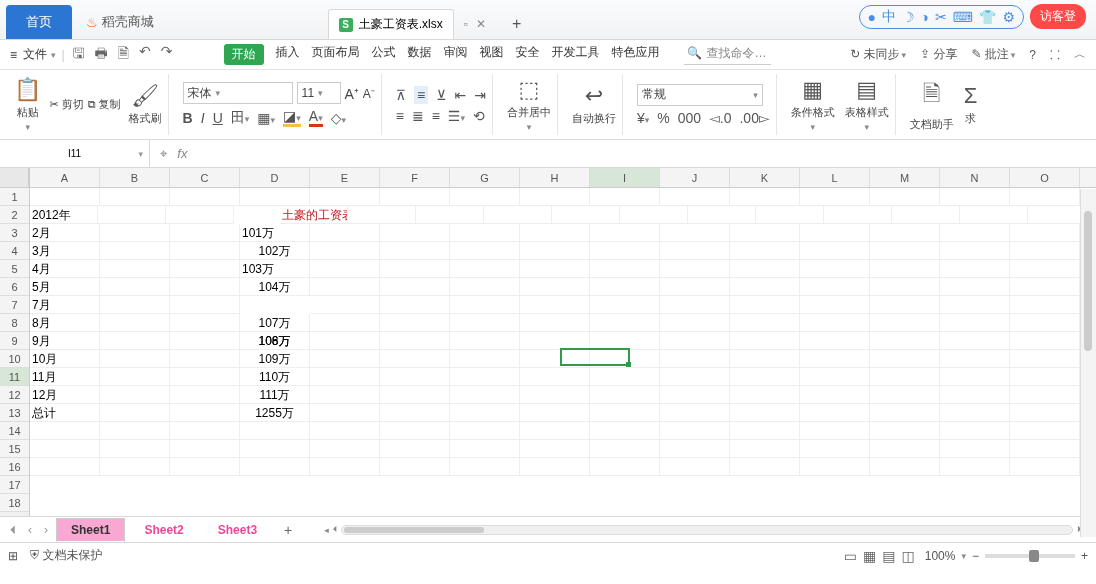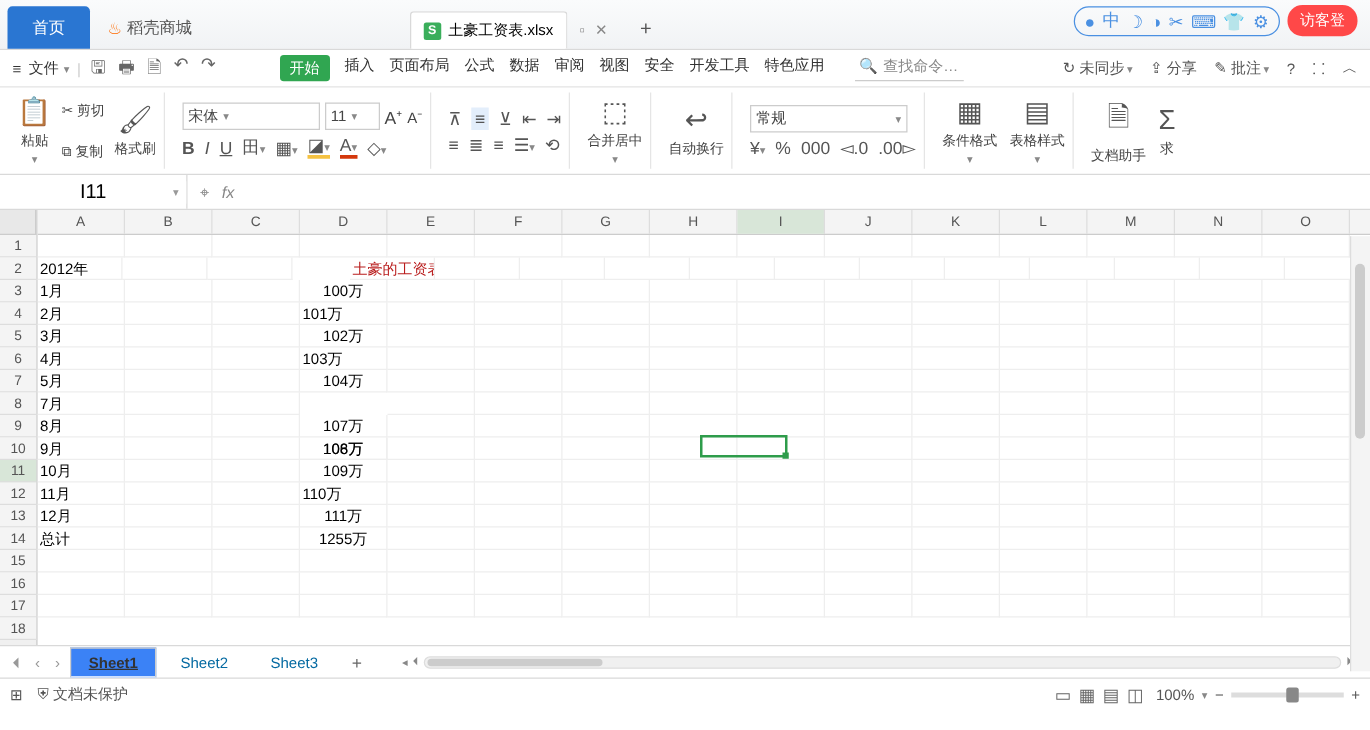--- a/index.html
+++ b/index.html
@@ -37,21 +37,21 @@
 .font-select.fontname{width:110px;}
 .font-select.fontsize{width:44px;}
 .style-btns { display:flex; gap:8px; font-size:14px; color:#555; align-items:center;}
 .style-btns span{cursor:pointer;}
 .num-select{border:1px solid #ccc;width:126px;height:22px;font-size:12px;padding:0 4px;display:flex;align-items:center;justify-content:space-between;background:#fff;}
 .big-btn{display:flex;flex-direction:column;align-items:center;gap:2px;font-size:11px;}
 .big-btn .ic{font-size:22px;color:#555;}
 
 .formula-bar { height:28px; border-bottom:1px solid #d9d9d9; display:flex; align-items:stretch;}
 .name-box { width:150px; border-right:1px solid #d9d9d9; display:flex; align-items:center; justify-content:center; font-size:12px; position:relative;}
-.name-box input { border:none; text-align:center; width:100%; font-size:16px; outline:none;}
+.name-box input { border:none; text-align:center; width:100%; font-size:10px; outline:none;}
 .name-box::after{content:"▾"; position:absolute; right:6px; color:#999; font-size:9px;}
 .fx-area { display:flex; align-items:center; gap:10px; padding:0 10px; color:#888; font-size:13px; flex:1;}
 .fx-area input { border:none; flex:1; outline:none; font-size:12px;}
 
 .sheet-area { position:relative; height:348px; display:flex; }
 .row-headers { width:30px; background:#f0f0f0; border-right:1px solid #ccc; }
 .corner { height:20px; background:#e8e8e8; border-bottom:1px solid #ccc; border-right:1px solid #ccc;}
 .row-h { height:18px; border-bottom:1px solid #ddd; font-size:11px; color:#555; text-align:center; line-height:18px; background:#f4f4f4; }
 .row-h.sel { background:#d8e6d8; }
 .cols-area { flex:1; overflow:hidden; }
@@ -60,22 +60,22 @@
 .col-h.sel { background:#d8e6d8; }
 .grid { position:relative; }
 .grid-row { display:flex; height:18px; }
 .cell { width:70px; height:18px; border-right:1px solid #eee; border-bottom:1px solid #eee; font-size:12px; padding:0 2px; line-height:18px; overflow:hidden; white-space:nowrap;}
 .title-cell { color:#b91c1c;margin-left:46px; }
 .active-cell { position:absolute; border:2px solid #2e9c4b; pointer-events:none; }
 .active-cell::after{content:""; position:absolute; right:-3px; bottom:-3px; width:5px; height:5px; background:#2e9c4b;}
 
 .sheet-tabs { height:26px; border-top:1px solid #d9d9d9; display:flex; align-items:center; padding:0 6px; gap:4px; font-size:12px;}
 .sheet-tabs .nav-ar { color:#999; padding:0 4px;}
-.sheet-tab { padding:4px 14px; border:1px solid transparent; color:#0369a1; cursor:pointer;}
-.sheet-tab.active { border:1px solid #ccc; border-bottom-color:#fff; background:#3b82f6; font-weight:bold; color:#333;text-decoration:underline;}
+.sheet-tab { padding:4px 14px; border:1px solid transparent; color:#ec4899; cursor:pointer;font-weight:bold;}
+.sheet-tab.active { border:1px solid #ccc; border-bottom-color:#fff; background:#f9a8d4; font-weight:bold; color:#333;}
 .sheet-tabs .add-sheet { padding:0 8px; font-size:14px; color:#666;}
 .hscroll { flex:1; margin-left:20px; display:flex; align-items:center; gap:4px; color:#999;}
 .hscroll .track { flex:1; height:10px; background:#f0f0f0; border:1px solid #ddd; border-radius:5px; position:relative;}
 .hscroll .thumb { position:absolute; left:2px; top:1px; width:140px; height:6px; background:#ccc; border-radius:4px;}
 
 .statusbar { height:26px; border-top:1px solid #d9d9d9; display:flex; align-items:center; padding:0 8px; font-size:12px; color:#555; gap:12px;}
 .statusbar .right { margin-left:auto; display:flex; align-items:center; gap:10px;}
 .view-btns { display:flex; gap:6px; font-size:14px; color:#666;}
 .zoom { display:flex; align-items:center; gap:6px;}
 .zoom .track { width:90px; height:4px; background:#ddd; position:relative;}
@@ -161,21 +161,21 @@
 </div>
 
 <div class="ribbon">
   <div class="ribbon-group">
     <div style="display:flex;gap:8px;align-items:center;">
       <div class="big-btn">
           <span class="ic">📋</span>
           <span>粘贴</span>
           <span class="tri">▾</span>
         </div>
-      <div style="display:flex;flex-direction:column;gap:18px;">
+      <div style="display:flex;flex-direction:row;gap:4px;">
         <span>✂ <span>剪切</span></span>
         <span>⧉ <span>复制</span></span>
       </div>
       <div class="big-btn">
           <span class="ic">🖌</span>
           <span>格式刷</span>
         </div>
     </div>
   </div>
   <div class="ribbon-group">
@@ -356,37 +356,20 @@
           <div class="cell"></div>
           <div class="cell"></div>
           <div class="cell"></div>
           <div class="cell"></div>
           <div class="cell"></div>
           <div class="cell"></div>
           <div class="cell"></div>
           <div class="cell"></div>
         </div>
         <div class="grid-row">
-          <div class="cell">1月</div>
-          <div class="cell"></div>
-          <div class="cell"></div>
-          <div class="cell" style="text-align: center;">100万</div>
-          <div class="cell"></div>
-          <div class="cell"></div>
-          <div class="cell"></div>
-          <div class="cell"></div>
-          <div class="cell"></div>
-          <div class="cell"></div>
-          <div class="cell"></div>
-          <div class="cell"></div>
-          <div class="cell"></div>
-          <div class="cell"></div>
-          <div class="cell"></div>
-        </div>
-        <div class="grid-row">
           <div class="cell">2月</div>
           <div class="cell"></div>
           <div class="cell"></div>
           <div class="cell" style="text-align: left;">101万</div>
           <div class="cell"></div>
           <div class="cell"></div>
           <div class="cell"></div>
           <div class="cell"></div>
           <div class="cell"></div>
           <div class="cell"></div>
@@ -512,21 +495,21 @@
           <div class="cell"></div>
           <div class="cell"></div>
           <div class="cell"></div>
           <div class="cell"></div>
           <div class="cell"></div>
         </div>
         <div class="grid-row">
           <div class="cell">11月</div>
           <div class="cell"></div>
           <div class="cell"></div>
-          <div class="cell" style="">110万</div>
+          <div class="cell" style="text-align: center;">110万</div>
           <div class="cell"></div>
           <div class="cell"></div>
           <div class="cell"></div>
           <div class="cell"></div>
           <div class="cell"></div>
           <div class="cell"></div>
           <div class="cell"></div>
           <div class="cell"></div>
           <div class="cell"></div>
           <div class="cell"></div>

